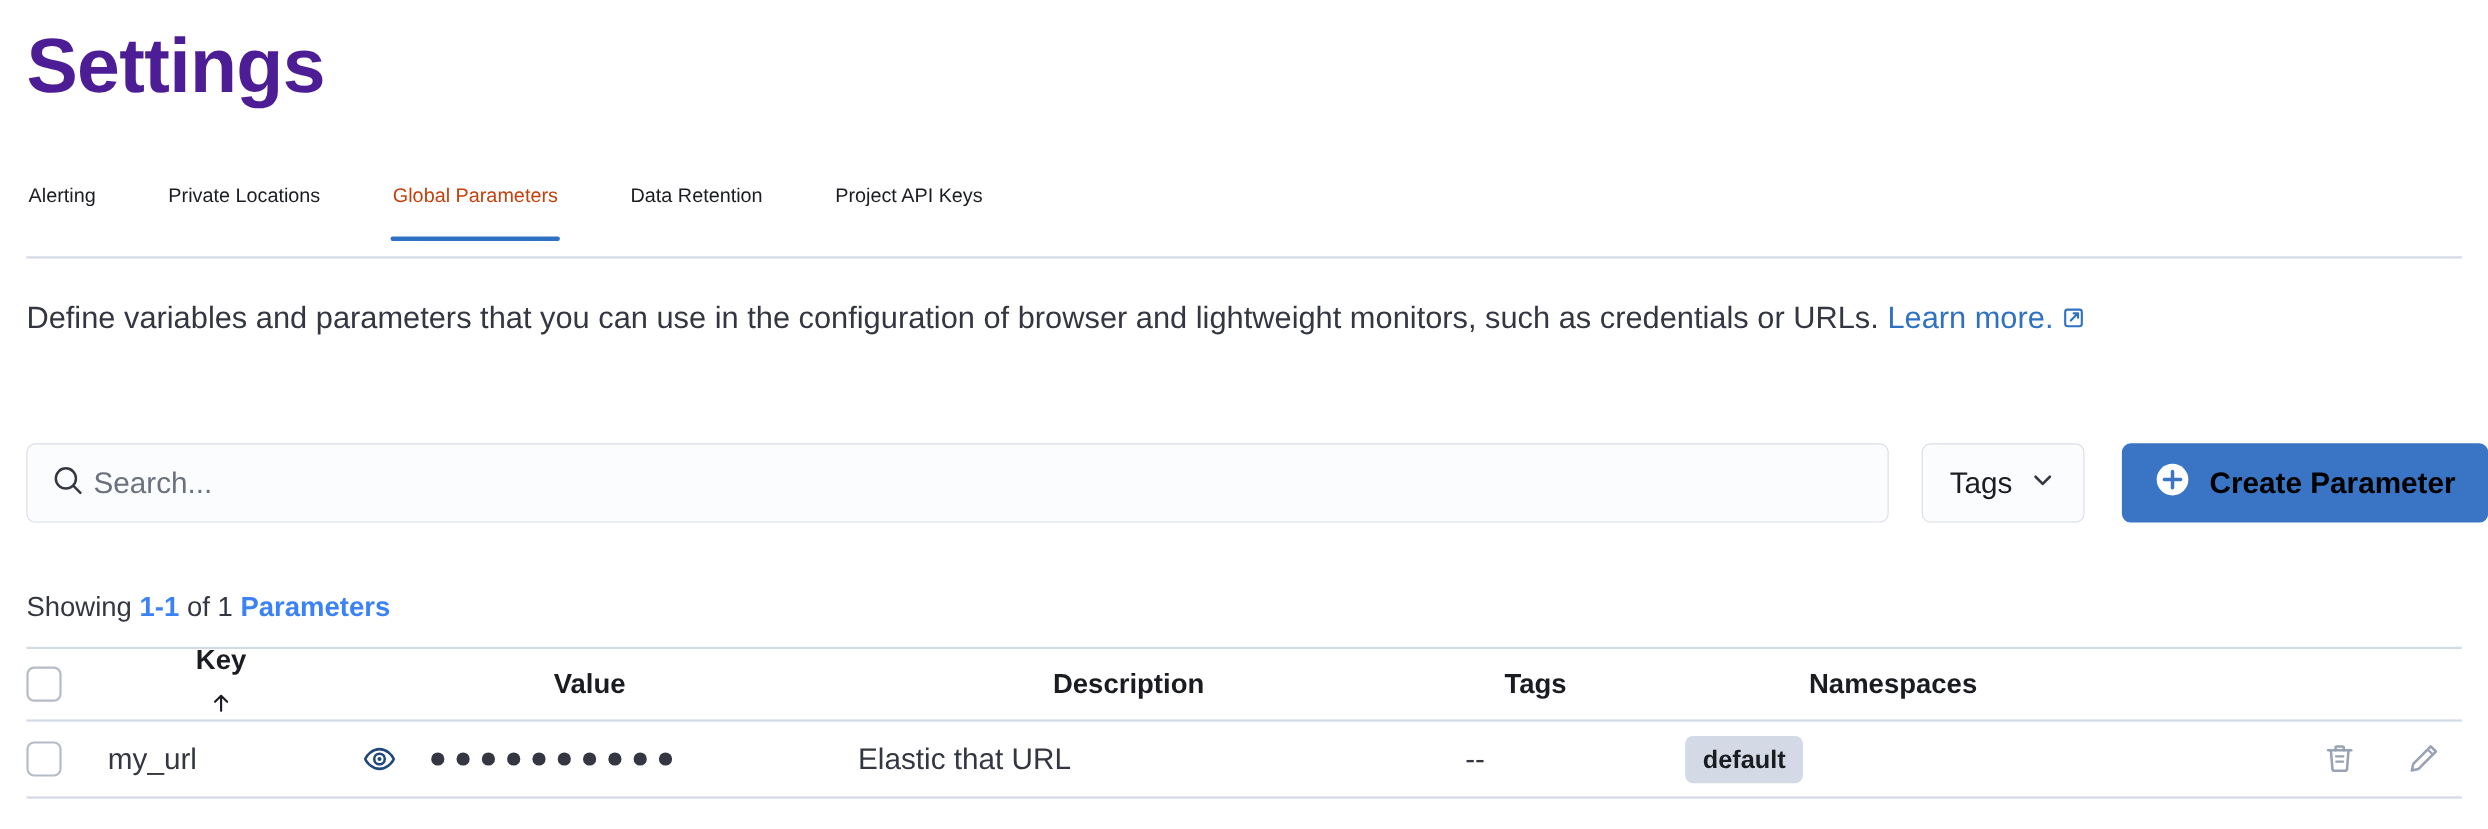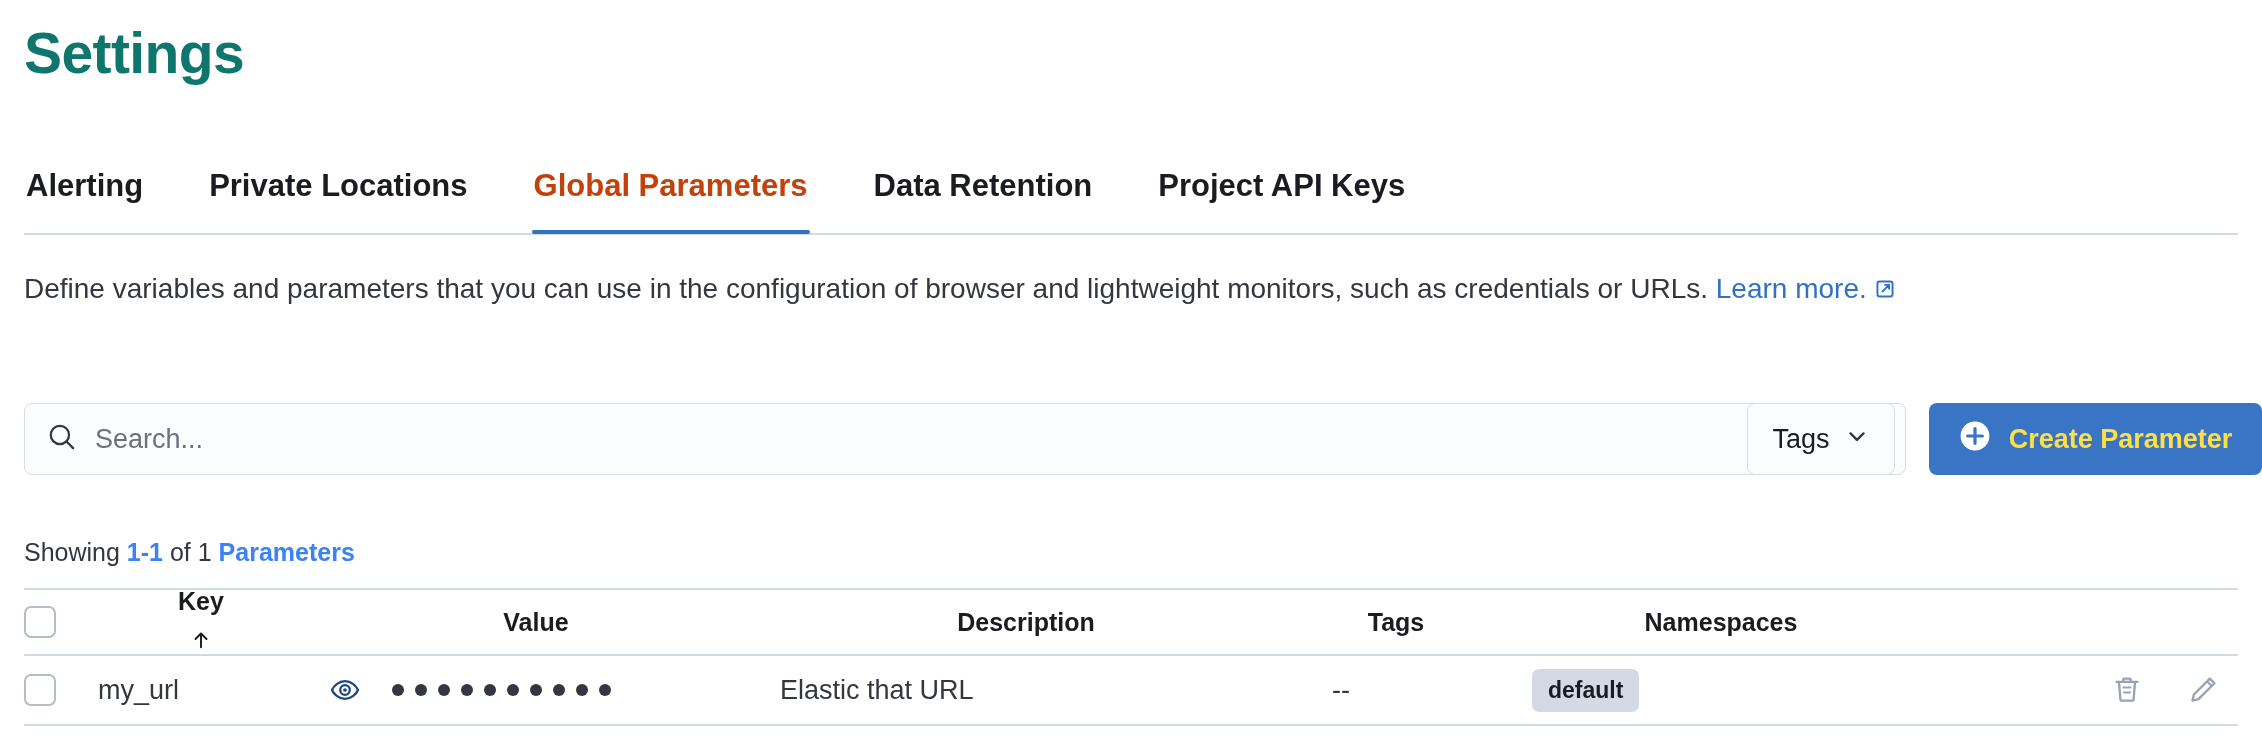--- a/index.html
+++ b/index.html
@@ -16,42 +16,42 @@
     width: 2262px;
     height: 754px;
     padding: 0 24px;
   }
 
   
   .page-title {
     position: absolute;
     left: 24px;
     top: 22px;
-    font-size: 57px;
+    font-size: 70px;
     font-weight: 700;
     letter-spacing: -0.6px;
-    color: #0f766e;
+    color: #4c1d95;
     line-height: 1.1;
   }
 
   
   .tabs {
     position: absolute;
     left: 24px;
     top: 160px;
     width: 2214px;
     height: 75px;
     display: flex;
     align-items: flex-start;
     border-bottom: 2px solid #d3dae6;
   }
   .tab {
     position: relative;
-    font-size: 31px;
-    font-weight: 700;
+    font-size: 18px;
+    font-weight: 400;
     color: #1a1c21;
     padding: 8px 2px 28px 2px;
     margin-right: 62px;
     white-space: nowrap;
     cursor: pointer;
     background: none;
     border: none;
     font-family: inherit;
   }
   .tab.active { color: #c2410c; }
@@ -91,29 +91,29 @@
     position: absolute;
     left: 24px;
     top: 403px;
     width: 2214px;
     height: 72px;
   }
   .searchbox {
     position: absolute;
     left: 0;
     top: 0;
-    width: 1882px;
+    width: 1693px;
     height: 72px;
     background: #fbfcfd;
     border: 1px solid #d9dde4;
     border-radius: 8px;
     display: flex;
     align-items: center;
     padding: 0 22px;
-    gap: 18px;
+    gap: 8px;
   }
   .search-input {
     flex: 1;
     border: none;
     outline: none;
     background: transparent;
     font-family: inherit;
     font-size: 27px;
     color: #343741;
     height: 100%;
@@ -150,21 +150,21 @@
     border: none;
     border-radius: 8px;
     display: flex;
     align-items: center;
     justify-content: center;
     gap: 18px;
     cursor: pointer;
     font-family: inherit;
     font-size: 27px;
     font-weight: 700;
-    color: #fde047;
+    color: #000000;
     padding: 0 22px;
     text-align: right;
   }
 
   
   .showing {
     position: absolute;
     left: 24px;
     top: 538px;
     font-size: 25px;

